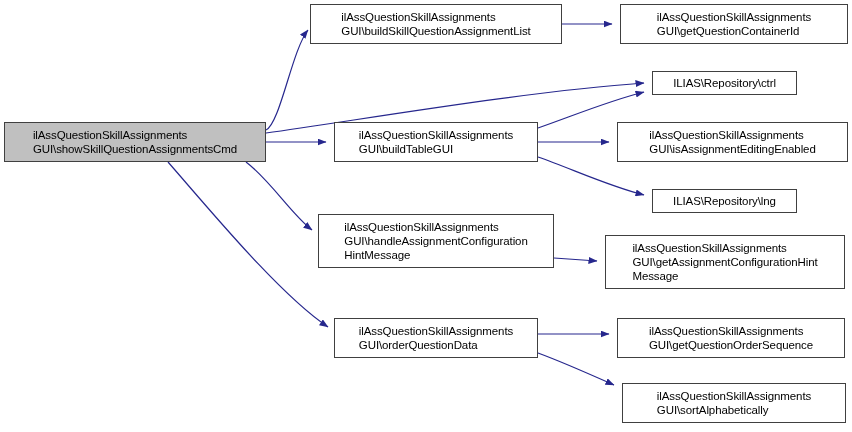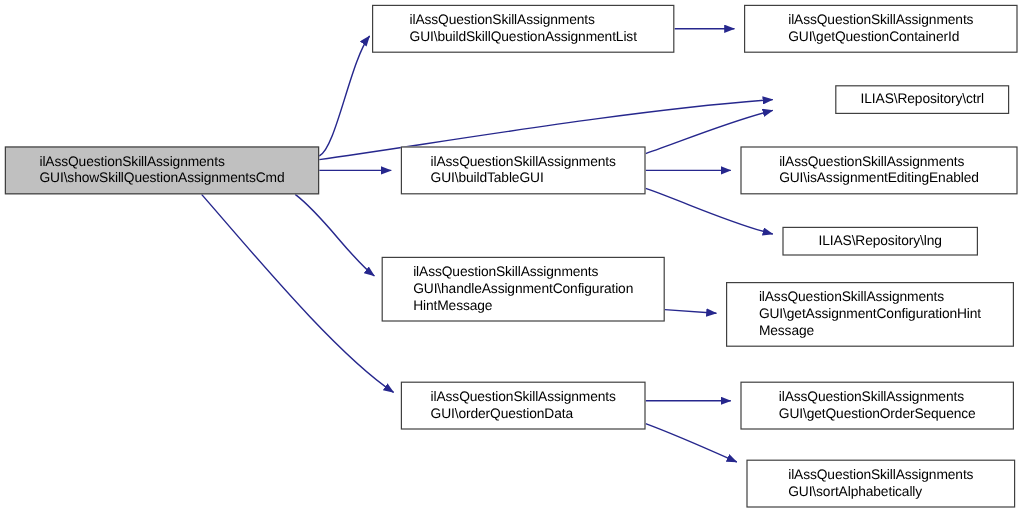--- a/index.html
+++ b/index.html
@@ -71,26 +71,26 @@
       </g>
   </svg>
 
   <div id="nodes">
       <div class="node root" style="left: 4px; top: 122px; width: 262px; height: 40px; background: rgb(192, 192, 192); border-color: rgb(64, 64, 64);">ilAssQuestionSkillAssignments
 GUI\showSkillQuestionAssignmentsCmd</div>
       <div class="node" style="left: 310px; top: 4px; width: 252px; height: 40px; background: rgb(255, 255, 255); border-color: rgb(64, 64, 64);">ilAssQuestionSkillAssignments
 GUI\buildSkillQuestionAssignmentList</div>
       <div class="node" style="left: 620px; top: 4px; width: 228px; height: 40px; background: rgb(255, 255, 255); border-color: rgb(64, 64, 64);">ilAssQuestionSkillAssignments
 GUI\getQuestionContainerId</div>
-      <div class="node" style="left: 652px; top: 71px; width: 145px; height: 24px; background: rgb(255, 255, 255); border-color: rgb(64, 64, 64); margin-left: 44px;">ILIAS\Repository\ctrl</div>
+      <div class="node" style="left: 652px; top: 71px; width: 145px; height: 24px; background: rgb(255, 255, 255); border-color: rgb(64, 64, 64);">ILIAS\Repository\ctrl</div>
       <div class="node" style="left: 334px; top: 122px; width: 204px; height: 40px; background: rgb(255, 255, 255); border-color: rgb(64, 64, 64);">ilAssQuestionSkillAssignments
 GUI\buildTableGUI</div>
       <div class="node" style="left: 617px; top: 122px; width: 231px; height: 40px; background: rgb(255, 255, 255); border-color: rgb(64, 64, 64);">ilAssQuestionSkillAssignments
 GUI\isAssignmentEditingEnabled</div>
-      <div class="node" style="left: 652px; top: 189px; width: 163px; height: 24px; background: rgb(255, 255, 255); border-color: rgb(64, 64, 64);">ILIAS\Repository\lng</div>
+      <div class="node" style="left: 652px; top: 189px; width: 145px; height: 24px; background: rgb(255, 255, 255); border-color: rgb(64, 64, 64);">ILIAS\Repository\lng</div>
       <div class="node" style="left: 318px; top: 214px; width: 236px; height: 54px; background: rgb(255, 255, 255); border-color: rgb(64, 64, 64);">ilAssQuestionSkillAssignments
 GUI\handleAssignmentConfiguration
 HintMessage</div>
       <div class="node" style="left: 605px; top: 235px; width: 240px; height: 54px; background: rgb(255, 255, 255); border-color: rgb(64, 64, 64);">ilAssQuestionSkillAssignments
 GUI\getAssignmentConfigurationHint
 Message</div>
       <div class="node" style="left: 334px; top: 318px; width: 204px; height: 40px; background: rgb(255, 255, 255); border-color: rgb(64, 64, 64);">ilAssQuestionSkillAssignments
 GUI\orderQuestionData</div>
       <div class="node" style="left: 617px; top: 318px; width: 228px; height: 40px; background: rgb(255, 255, 255); border-color: rgb(64, 64, 64);">ilAssQuestionSkillAssignments
 GUI\getQuestionOrderSequence</div>

